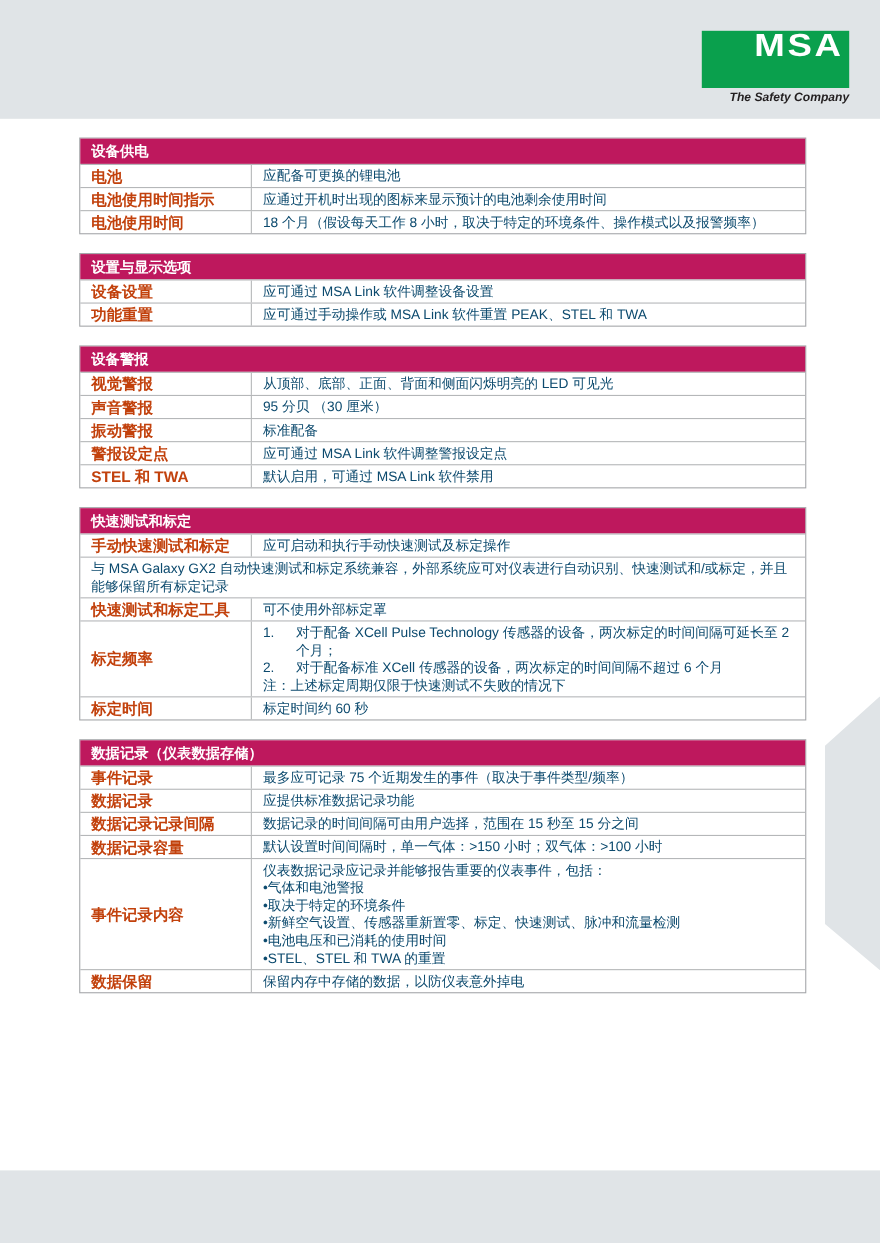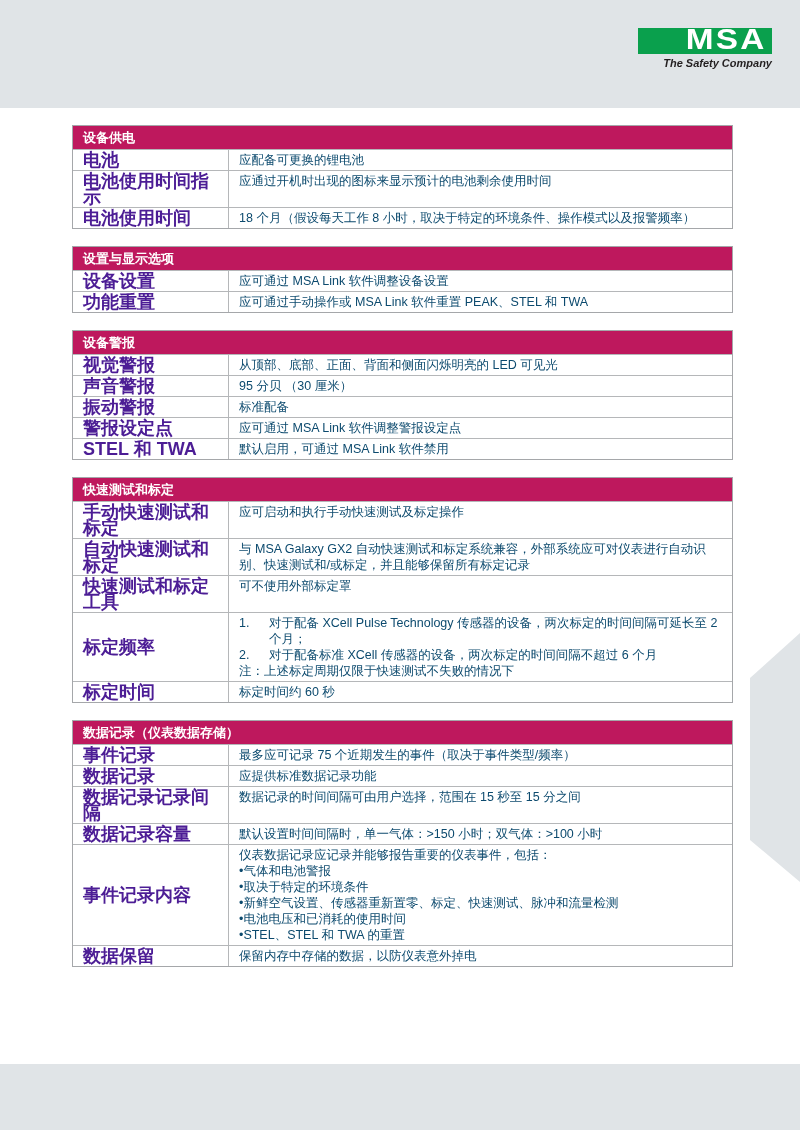--- a/index.html
+++ b/index.html
@@ -27,23 +27,23 @@
   }
   .ribbon-right {
     position: absolute; left: 750px; top: 633px;
     width: 50px; height: 250px;
     background: #e0e4e7;
     clip-path: polygon(50px 0px, 0px 45px, 0px 207px, 50px 249px);
   }
   
   .logo { position: absolute; left: 638px; top: 28px; width: 134px; }
   .logo-box {
-    width: 134px; height: 26px;
+    width: 134px; height: 52px;
     background: #0aa04d;
-    display: flex; align-items: flex-end; justify-content: center; padding-left: 43px;
+    display: flex; align-items: flex-start; justify-content: center; padding-left: 43px;
   }
   .logo-box span {
     color: #ffffff;
     font-size: 29px;
     font-weight: 900;
     letter-spacing: 2px;
     line-height: 1;
     transform: scaleX(1.15);
   }
   .logo-tagline {
@@ -73,23 +73,23 @@
     line-height: 16px;
     padding: 4px 10px 3px 10px;
   }
   .t-row { display: flex; border-top: 1px solid #b5b7b9; }
   .t-label {
     width: 156px;
     flex: none;
     padding: 2px 10px;
     border-right: 1px solid #b5b7b9;
     font-weight: bold;
-    font-size: 18px;
+    font-size: 14px;
     line-height: 16px;
-    color: #4c1d95;
+    color: #c2410c;
     display: flex;
     align-items: center;
   }
   .t-value {
     flex: 1;
     padding: 2px 10px;
     font-size: 12.5px;
     line-height: 16px;
     color: #0c4a6e;
   }
@@ -169,21 +169,20 @@
       </div>
     </section>
 
     <section class="spec-table">
       <div class="t-header">快速测试和标定</div>
       <div class="t-row">
         <div class="t-label">手动快速测试和标定</div>
         <div class="t-value">应可启动和执行手动快速测试及标定操作</div>
       </div>
       <div class="t-row">
-        <div class="t-label">自动快速测试和标定</div>
         <div class="t-value">与 MSA Galaxy GX2 自动快速测试和标定系统兼容，外部系统应可对仪表进行自动识别、快速测试和/或标定，并且能够保留所有标定记录</div>
       </div>
       <div class="t-row">
         <div class="t-label">快速测试和标定工具</div>
         <div class="t-value">可不使用外部标定罩</div>
       </div>
       <div class="t-row">
         <div class="t-label">标定频率</div>
         <div class="t-value">
           <div class="li">

